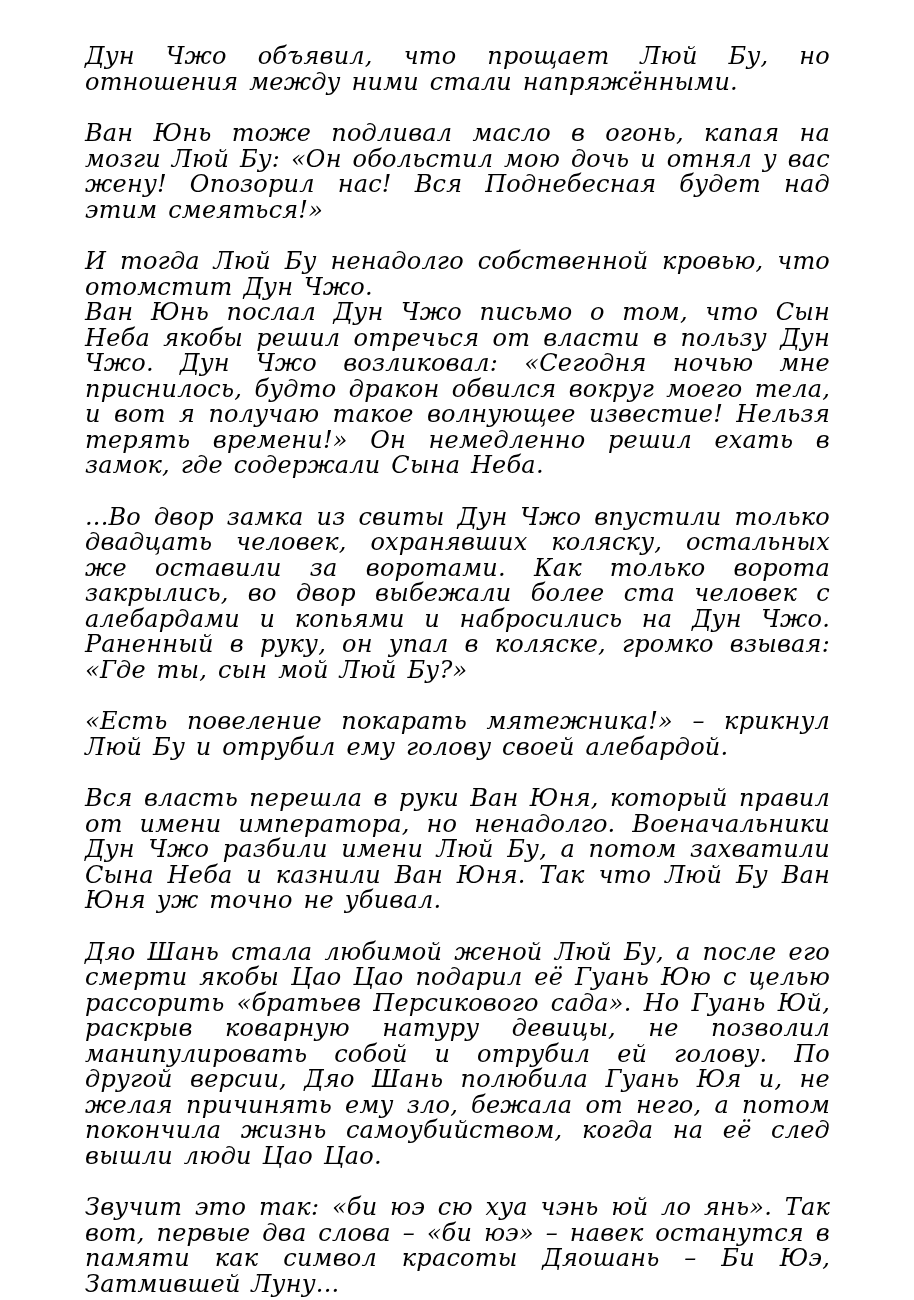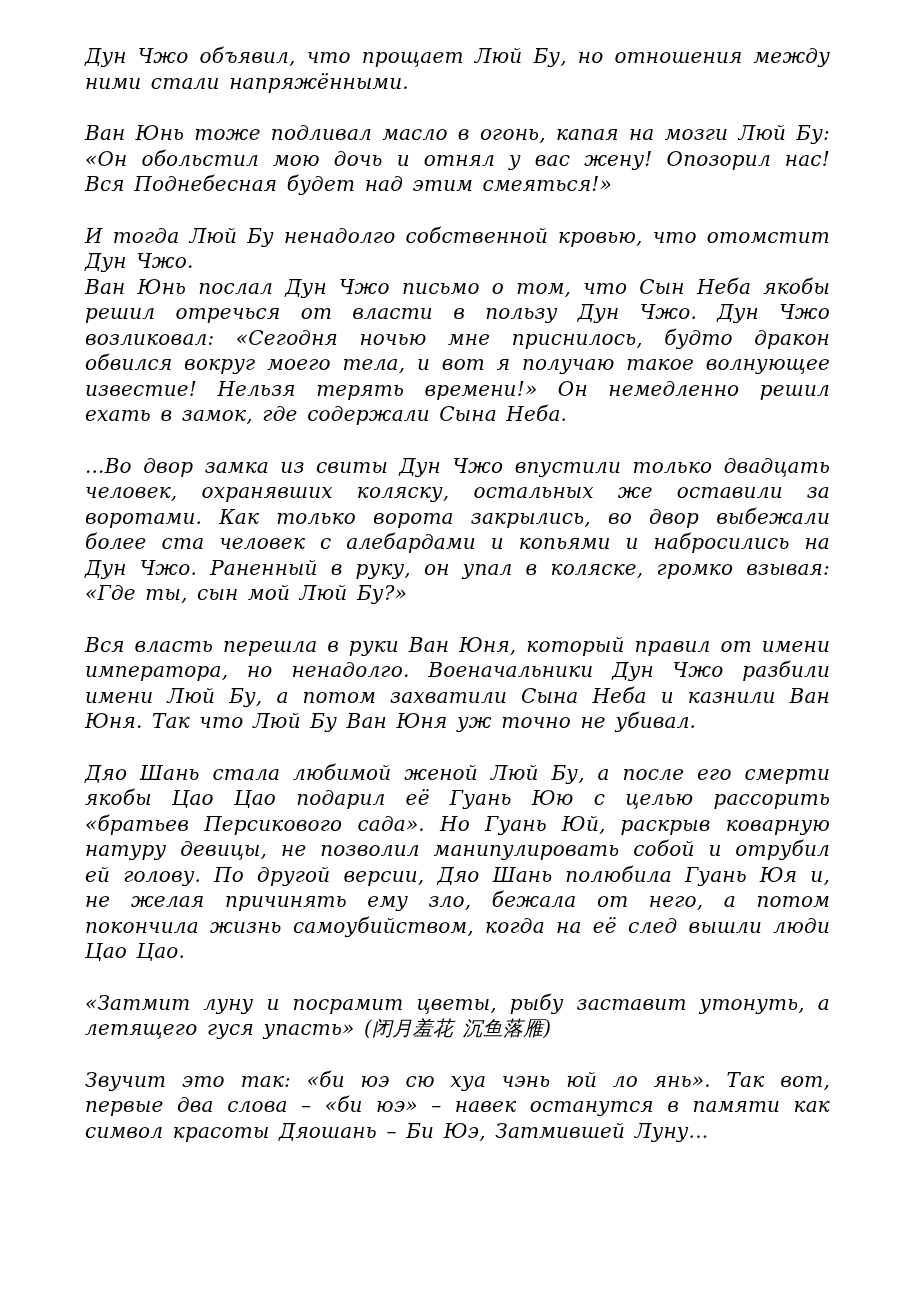--- a/index.html
+++ b/index.html
@@ -22,21 +22,21 @@
   }
   .para {
     margin: 0 0 26px 0;
   }
   .para:last-child {
     margin-bottom: 0;
   }
   .seg {
     font-family: "DejaVu Serif", serif;
     font-style: italic;
-    font-size: 20px;
+    font-size: 24px;
     line-height: 25.5px;
     color: #000000;
     text-align: justify;
     letter-spacing: 0.2px;
     word-spacing: 3px;
   }
 </style>
 </head>
 <body>
 
@@ -53,32 +53,30 @@
   <div class="para">
     <div class="seg">И тогда Люй Бу ненадолго собственной кровью, что отомстит Дун Чжо.</div>
     <div class="seg">Ван Юнь послал Дун Чжо письмо о том, что Сын Неба якобы решил отречься от власти в пользу Дун Чжо. Дун Чжо возликовал: «Сегодня ночью мне приснилось, будто дракон обвился вокруг моего тела, и вот я получаю такое волнующее известие! Нельзя терять времени!» Он немедленно решил ехать в замок, где содержали Сына Неба.</div>
   </div>
 
   <div class="para">
     <div class="seg">...Во двор замка из свиты Дун Чжо впустили только двадцать человек, охранявших коляску, остальных же оставили за воротами. Как только ворота закрылись, во двор выбежали более ста человек с алебардами и копьями и набросились на Дун Чжо. Раненный в руку, он упал в коляске, громко взывая: «Где ты, сын мой Люй Бу?»</div>
   </div>
 
   <div class="para">
+    <div class="seg">«Есть повеление покарать мятежника!» – крикнул Люй Бу и отрубил ему голову своей алебардой.</div>
   </div>
 
   <div class="para">
     <div class="seg">Вся власть перешла в руки Ван Юня, который правил от имени императора, но ненадолго. Военачальники Дун Чжо разбили имени Люй Бу, а потом захватили Сына Неба и казнили Ван Юня. Так что Люй Бу Ван Юня уж точно не убивал.</div>
   </div>
 
   <div class="para">
     <div class="seg">Дяо Шань стала любимой женой Люй Бу, а после его смерти якобы Цао Цао подарил её Гуань Юю с целью рассорить «братьев Персикового сада». Но Гуань Юй, раскрыв коварную натуру девицы, не позволил манипулировать собой и отрубил ей голову. По другой версии, Дяо Шань полюбила Гуань Юя и, не желая причинять ему зло, бежала от него, а потом покончила жизнь самоубийством, когда на её след вышли люди Цао Цао.</div>
   </div>
 
 
-  <div class="para">
-    <div class="seg">«Затмит луну и посрамит цветы, рыбу заставит утонуть, а летящего гуся упасть» (闭月羞花 沉鱼落雁)</div>
-  </div>
 
   <div class="para">
     <div class="seg">Звучит это так: «би юэ сю хуа чэнь юй ло янь». Так вот, первые два слова – «би юэ» – навек останутся в памяти как символ красоты Дяошань – Би Юэ, Затмившей Луну...</div>
   </div>
 
 </div>
 
 </body></html>

